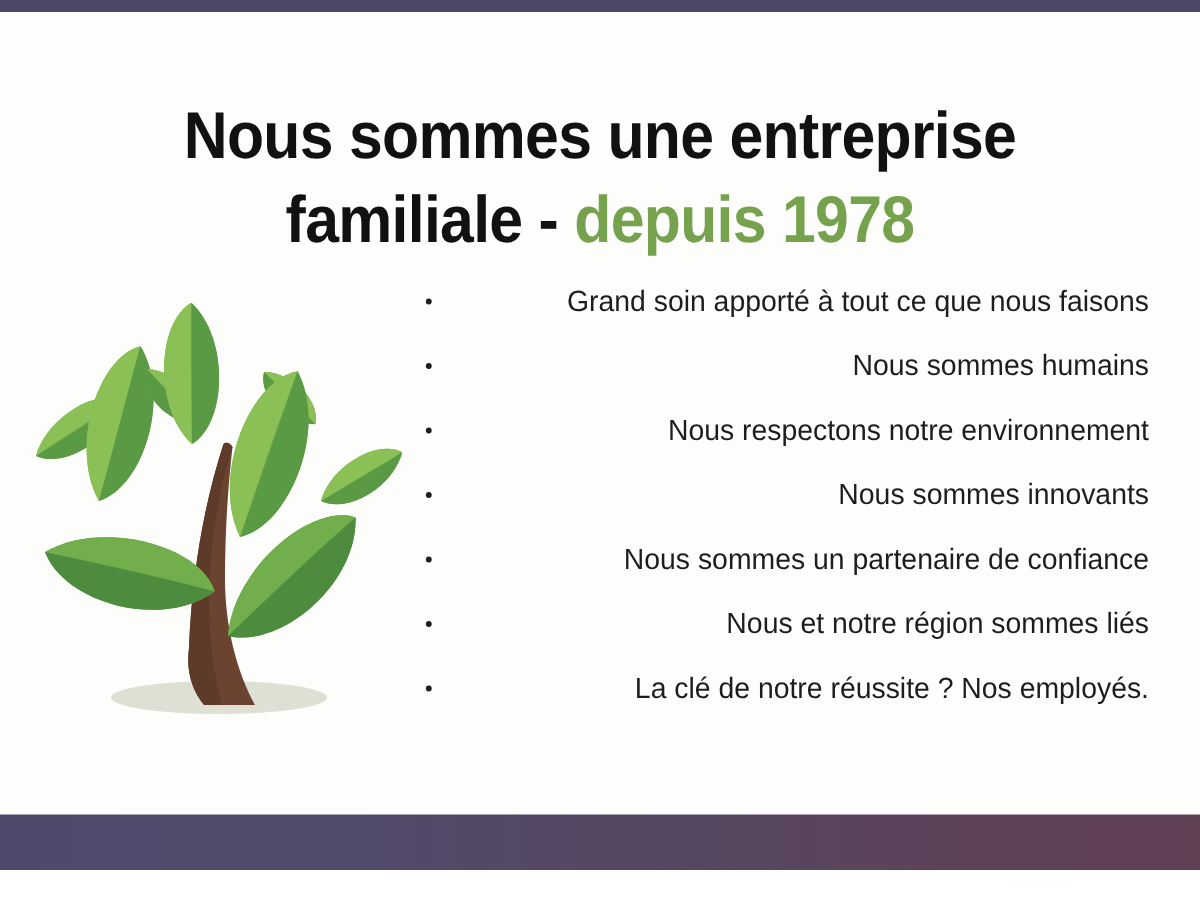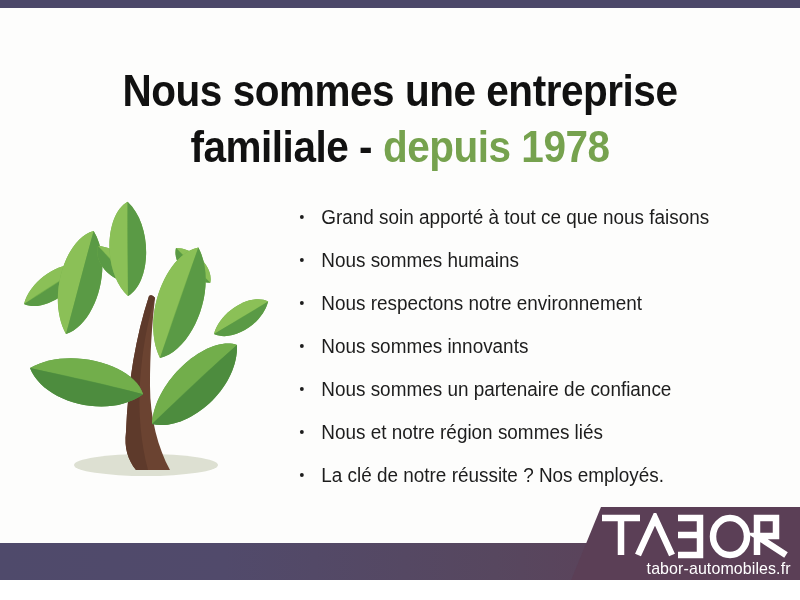--- a/index.html
+++ b/index.html
@@ -53,22 +53,23 @@
     color: #76a24e;
   }
 
   
   .bullets {
     position: absolute;
     left: 281px;
     top: 190px;
     width: 500px;
     list-style: none;
-    margin: 16px;
+    margin: 0;
     padding: 0;
+    text-align: right;
   }
   .bullets li {
     position: relative;
     padding-left: 25px;
     font-size: 19.5px;
     line-height: 22px;
     color: #1d1d1d;
     margin-bottom: 21px;
     white-space: nowrap;
     transform: scaleX(0.97);
@@ -252,34 +253,14 @@
       <span>Nous et notre région sommes liés</span>
     </li>
     <li>
       <span class="dot"></span>
       <span>La clé de notre réussite ? Nos employés.</span>
     </li>
   </ul>
 
   <div class="footer-band"></div>
 
-  <div class="logo-block">
-    <div class="logo-wordmark">
-      <svg viewBox="0 0 190 46" width="190" height="46" xmlns="http://www.w3.org/2000/svg" aria-hidden="true">
-        <g fill="none" stroke="#ffffff" stroke-width="6.5" stroke-linecap="butt" stroke-linejoin="miter">
-
-          <path d="M2,5 L40,5"></path>
-          <path d="M21,5 L21,42"></path>
-
-          <path d="M38,42 L55,5 L72,42"></path>
-
-          <path d="M78,5 L100,5 L100,22 L78,22 L100,22 L100,42 L78,42"></path>
-
-          <ellipse cx="130" cy="23.5" rx="17" ry="18.5"></ellipse>
-
-          <path d="M157,42 L157,5 L176,5 L176,23 L157,23 L186,42"></path>
-        </g>
-      </svg>
-    </div>
-    <div class="logo-tagline">tabor-automobiles.fr</div>
-  </div>
 
 </div>
 
 </body></html>

